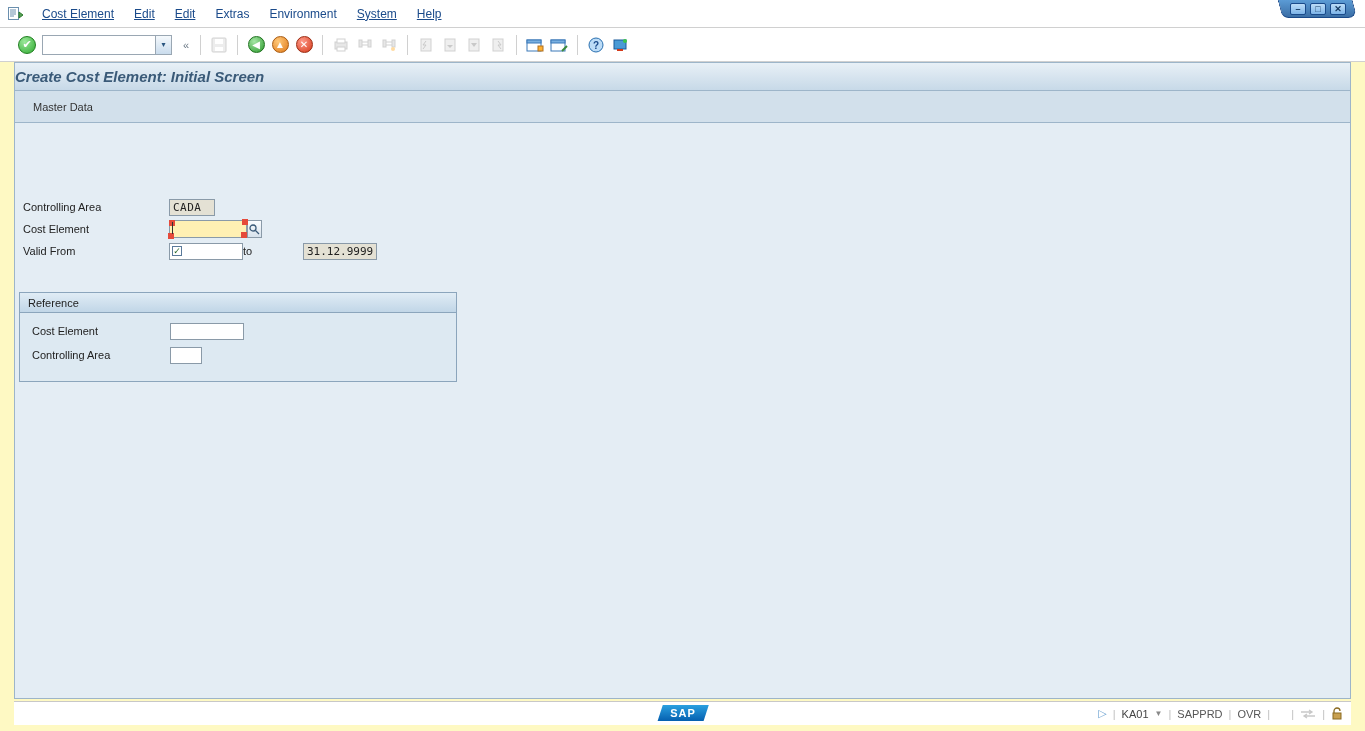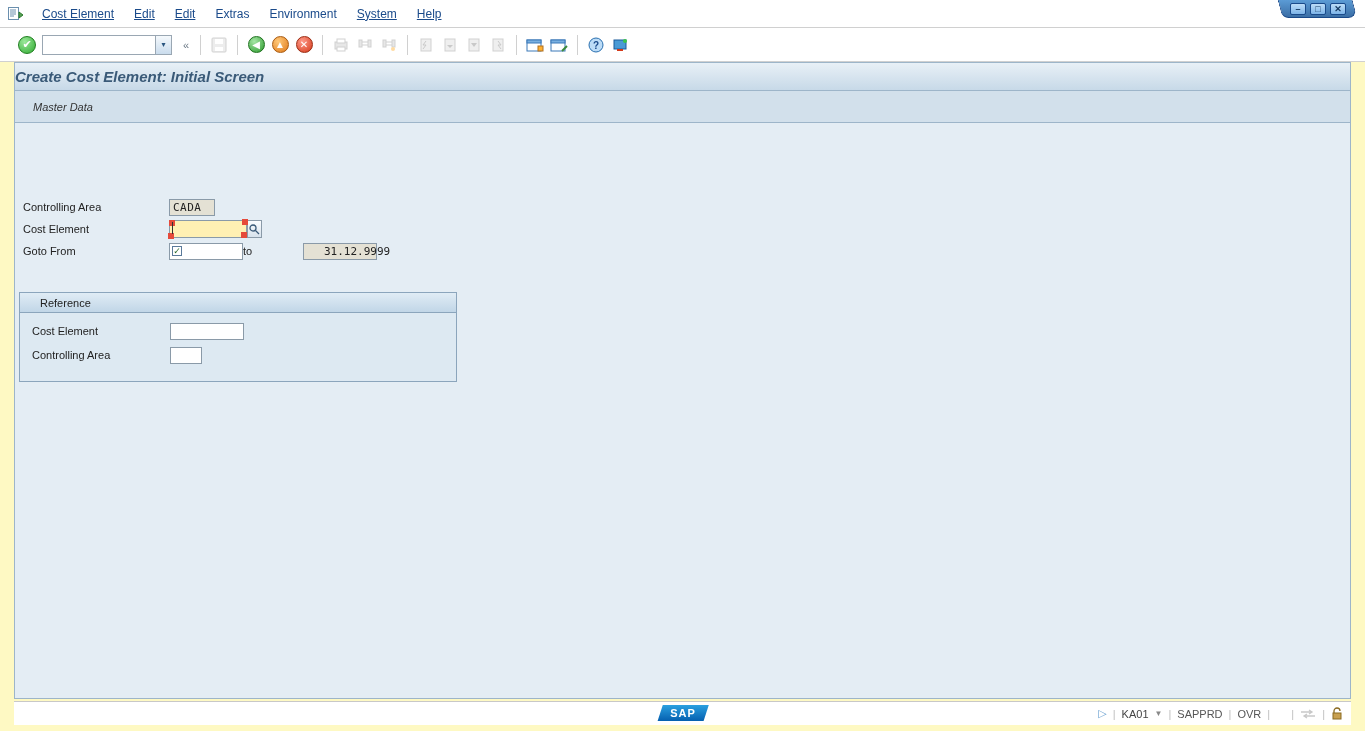--- a/index.html
+++ b/index.html
@@ -26,42 +26,42 @@
   .tb-icon { width:18px; height:18px; display:flex; align-items:center; justify-content:center; margin:0 3px; }
   .tb-disabled { opacity:0.45; }
   .circ { width:17px; height:17px; border-radius:50%; display:flex; align-items:center; justify-content:center; font-size:10px; color:#fff;}
   .c-green{ background:radial-gradient(circle at 35% 30%,#a5e6a5,#2c9a2c); border:1px solid #1d701d;}
   .c-orange{ background:radial-gradient(circle at 35% 30%,#ffc97a,#e07a1a); border:1px solid #a85a10;}
   .c-red{ background:radial-gradient(circle at 35% 30%,#ff9a8a,#d53a1a); border:1px solid #9a2a10;}
 
   
   .main-wrap { position:absolute; top:62px; left:14px; right:14px; bottom:32px; border:1px solid #9db5c9; background:#e4edf4; }
   .title-bar { height:28px; background:linear-gradient(#e8f0f6,#c7d9e8); border-bottom:1px solid #9db5c9; display:flex; align-items:center; padding-left:0; font-size:15px; font-style:italic; font-weight:bold; color:#3a5a78;}
-  .app-toolbar { height:32px; border-bottom:1px solid #9db5c9; background:#d2e0eb; display:flex; align-items:center; padding-left:18px; font-size:11px; color:#333;font-style:italic;}
+  .app-toolbar { height:32px; border-bottom:1px solid #9db5c9; background:#d2e0eb; display:flex; align-items:center; padding-left:18px; font-size:11px; color:#333;}
 
   .content-body { padding:48px 4px 4px 4px; font-size:11px; color:#222;margin-top:25px; }
   .form-row { display:flex; align-items:center; height:22px; }
   .form-label { width:150px; padding-left:4px;}
   .field-box { height:17px; border:1px solid #8a9aa8; background:#fff; font-size:11px; padding:0 3px; display:flex; align-items:center;}
   .field-ctrl-area { background:#e4e1d4; border:1px solid #8a9aa8; height:17px; font-family:monospace; font-size:11px; padding:0 3px; display:flex; align-items:center; letter-spacing:0.5px;}
   .req-field-wrap { position:relative; width:78px; height:18px;}
   .req-field { position:absolute; inset:0; background:#fff0b3; border:1px solid #8a9aa8;}
   .req-field::before, .req-field::after { content:""; position:absolute; width:6px; height:6px; background:#e54a3a;}
   .req-field::before { top:-1px; left:-1px;}
   .req-field::after { bottom:-1px; right:-1px;}
   .req-tl { position:absolute; top:-1px; right:-1px; width:6px; height:6px; background:#e54a3a;}
   .req-bl { position:absolute; bottom:-1px; left:-1px; width:6px; height:6px; background:#e54a3a;}
   .f4-btn { width:15px; height:18px; border:1px solid #8a9aa8; background:linear-gradient(#fafcfe,#d7e2ec); display:flex; align-items:center; justify-content:center; font-size:9px; color:#3a5a78;}
   .checkbox-field { width:74px; height:17px; border:1px solid #8a9aa8; background:#fff; display:flex; align-items:center; padding-left:2px;}
   .chk { width:10px; height:10px; border:1px solid #5a7a9a; display:flex; align-items:center; justify-content:center; color:#2c6a2c; font-size:9px;}
   .to-lbl { width:60px; }
-  .date-field { width:74px; height:17px; border:1px solid #8a9aa8; background:#e4e1d4; font-family:monospace; font-size:11px; padding:0 20px; display:flex; align-items:center;}
+  .date-field { width:74px; height:17px; border:1px solid #8a9aa8; background:#e4e1d4; font-family:monospace; font-size:11px; padding:0 3px; display:flex; align-items:center;}
 
   .ref-box { margin-top:30px; width:438px; border:1px solid #8ba5bc; background:#dde9f2;}
-  .ref-head { background:linear-gradient(#e0ecf5,#c1d6e7); border-bottom:1px solid #8ba5bc; height:20px; display:flex; align-items:center; padding-left:20px; font-size:11px;}
+  .ref-head { background:linear-gradient(#e0ecf5,#c1d6e7); border-bottom:1px solid #8ba5bc; height:20px; display:flex; align-items:center; padding-left:8px; font-size:11px;}
   .ref-body { padding:6px 8px 14px 8px;}
   .ref-body .form-row { height:24px;}
   .ref-body .form-label { width:142px; padding-left:4px;}
 
   
   .status-bar { position:absolute; left:14px; right:14px; bottom:6px; height:24px; background:#fff; border-top:1px solid #c8c8c8; display:flex; align-items:center; font-size:11px; color:#555;}
   .sap-logo { position:absolute; left:50%; transform:translateX(-50%); top:3px;}
   .sap-logo-box{ transform:skewX(-18deg); background:linear-gradient(#2aa0e0,#0560b0); color:#fff; font-weight:bold; font-size:11px; padding:2px 10px; letter-spacing:1px;}
   .sap-logo-box span{ transform:skewX(18deg); display:inline-block;}
   .status-right { margin-left:auto; display:flex; align-items:center; gap:6px; padding-right:8px;}
@@ -221,21 +221,21 @@
           <div style="position:absolute; top:2px; left:3px; width:1px; height:12px; background:#333;"></div>
         </div>
         <div class="f4-btn">
           <svg width="11" height="11" viewBox="0 0 11 11">
               <circle cx="4" cy="4" r="3" fill="none" stroke="#3a5a78" stroke-width="1.3"></circle>
               <path d="M6.5 6.5 L10 10" stroke="#3a5a78" stroke-width="1.3"></path>
             </svg>
         </div>
       </div>
       <div class="form-row">
-        <div class="form-label">Goto From</div>
+        <div class="form-label">Valid From</div>
         <div class="checkbox-field">
           <div class="chk">✓</div>
         </div>
         <div class="to-lbl">to</div>
         <div class="date-field">31.12.9999</div>
       </div>
 
       <div class="ref-box">
         <div class="ref-head">Reference</div>
         <div class="ref-body">

